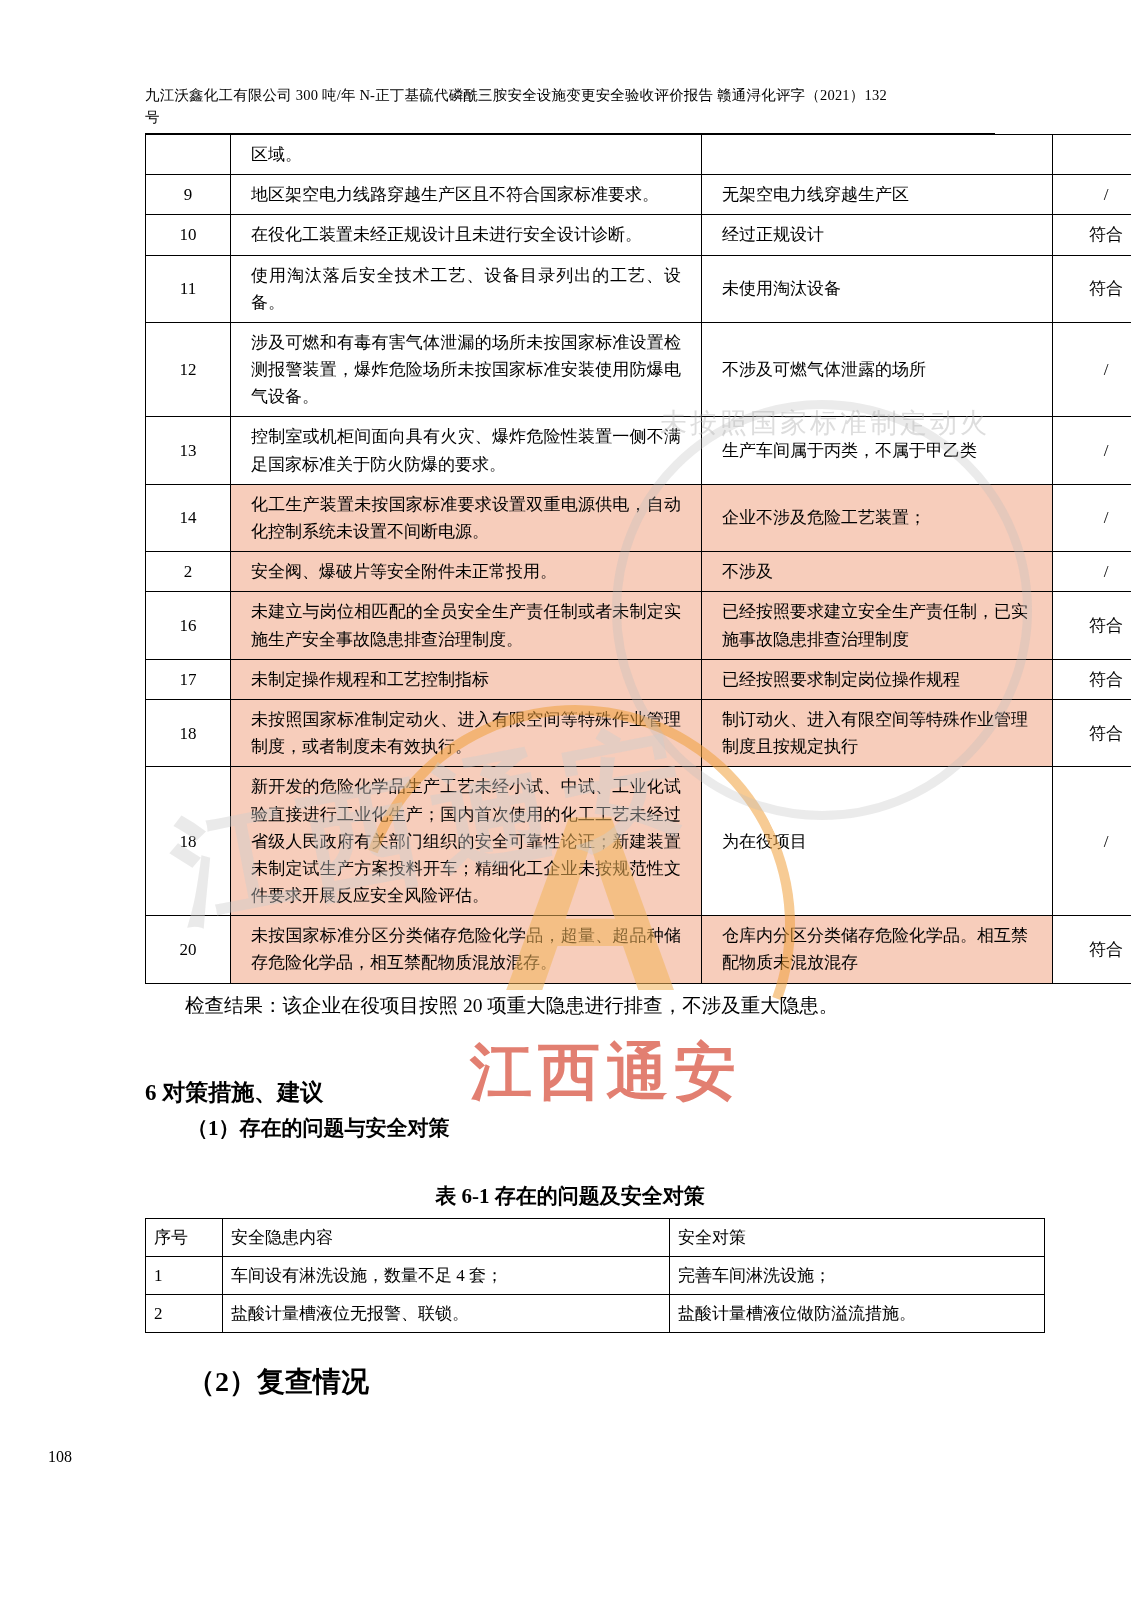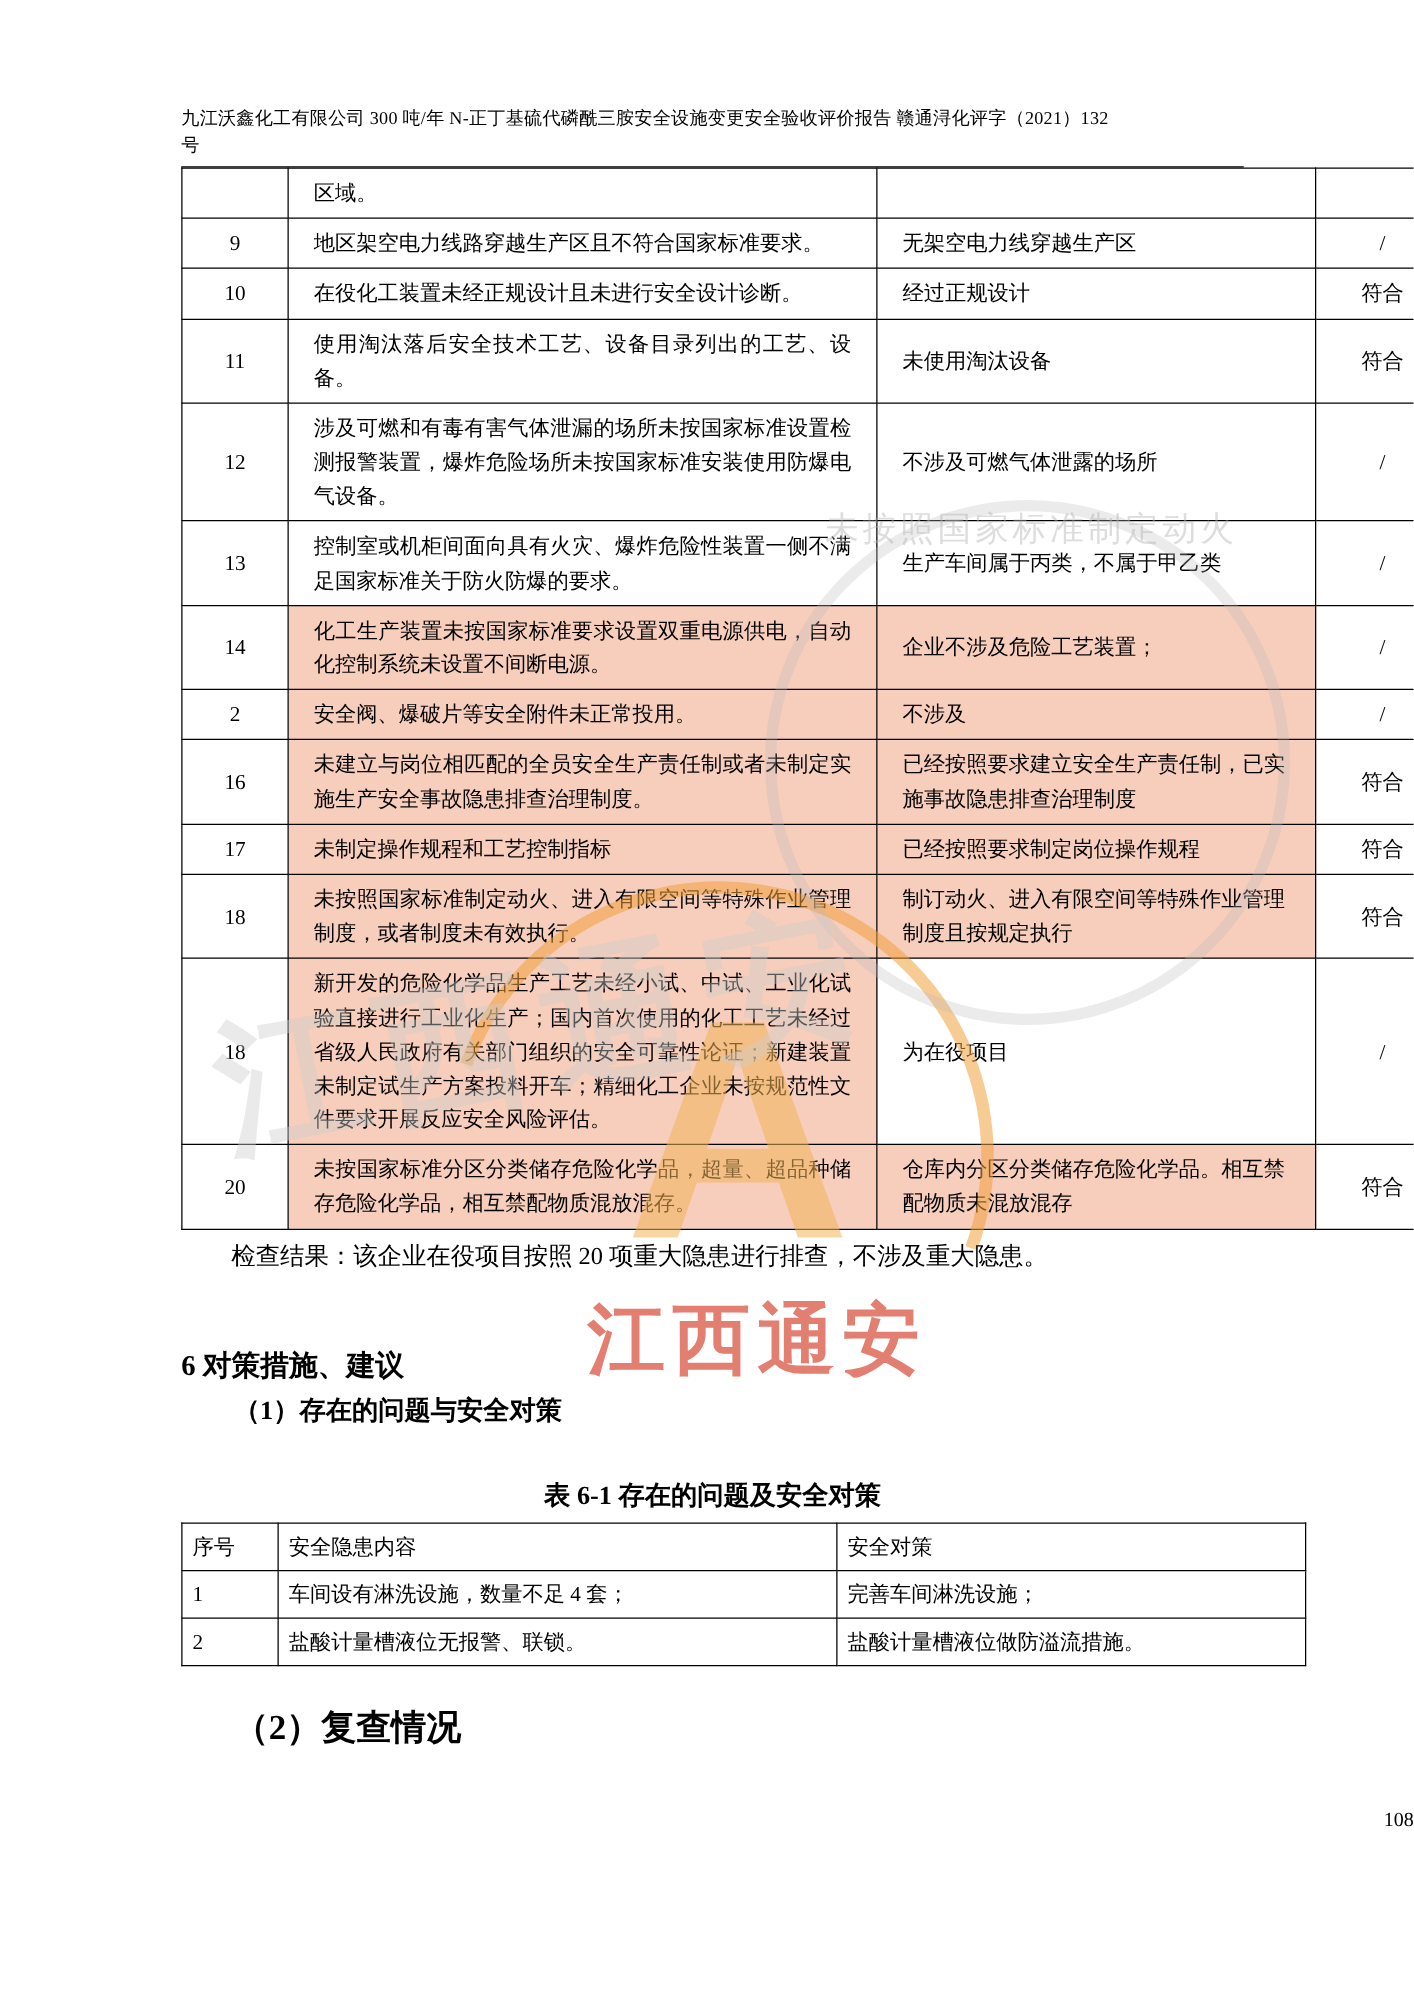--- a/index.html
+++ b/index.html
@@ -113,21 +113,21 @@
   .subsection2 {
     font-size: 28px;
     font-weight: bold;
     margin: 30px 0 0 42px;
   }
   .page-number {
     position: absolute;
     left: 0;
     right: 0;
     top: 1448px;
-    text-align: right;
+    text-align: left;
     font-size: 16px;
     font-family: "Liberation Serif", serif;
     padding-left: 48px;
   }
   
   .wm {
     position: absolute;
     pointer-events: none;
     user-select: none;
     z-index: 1;

